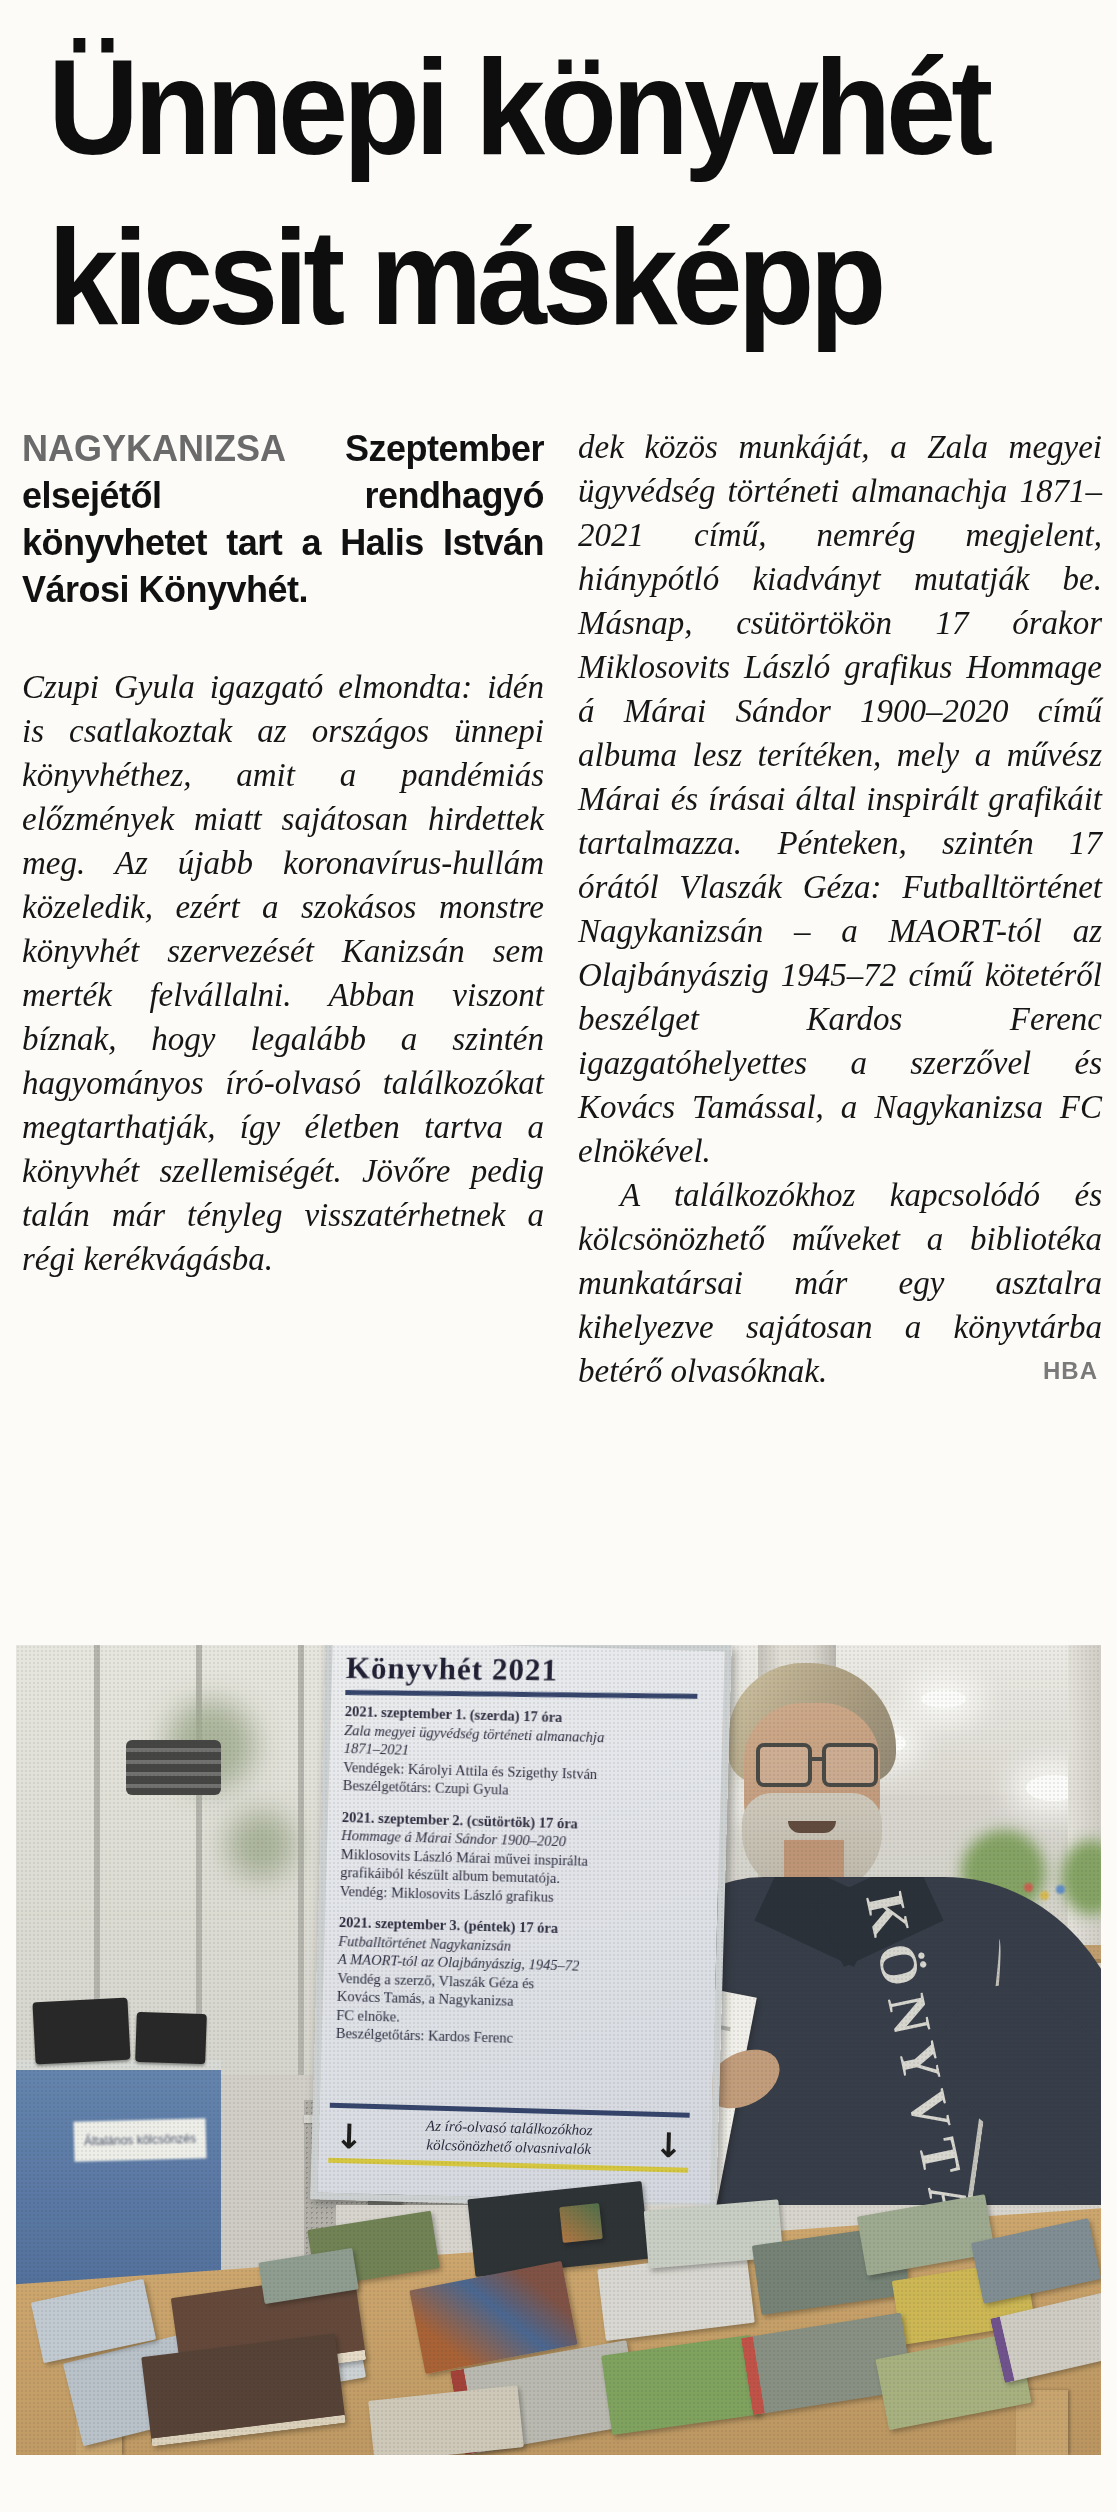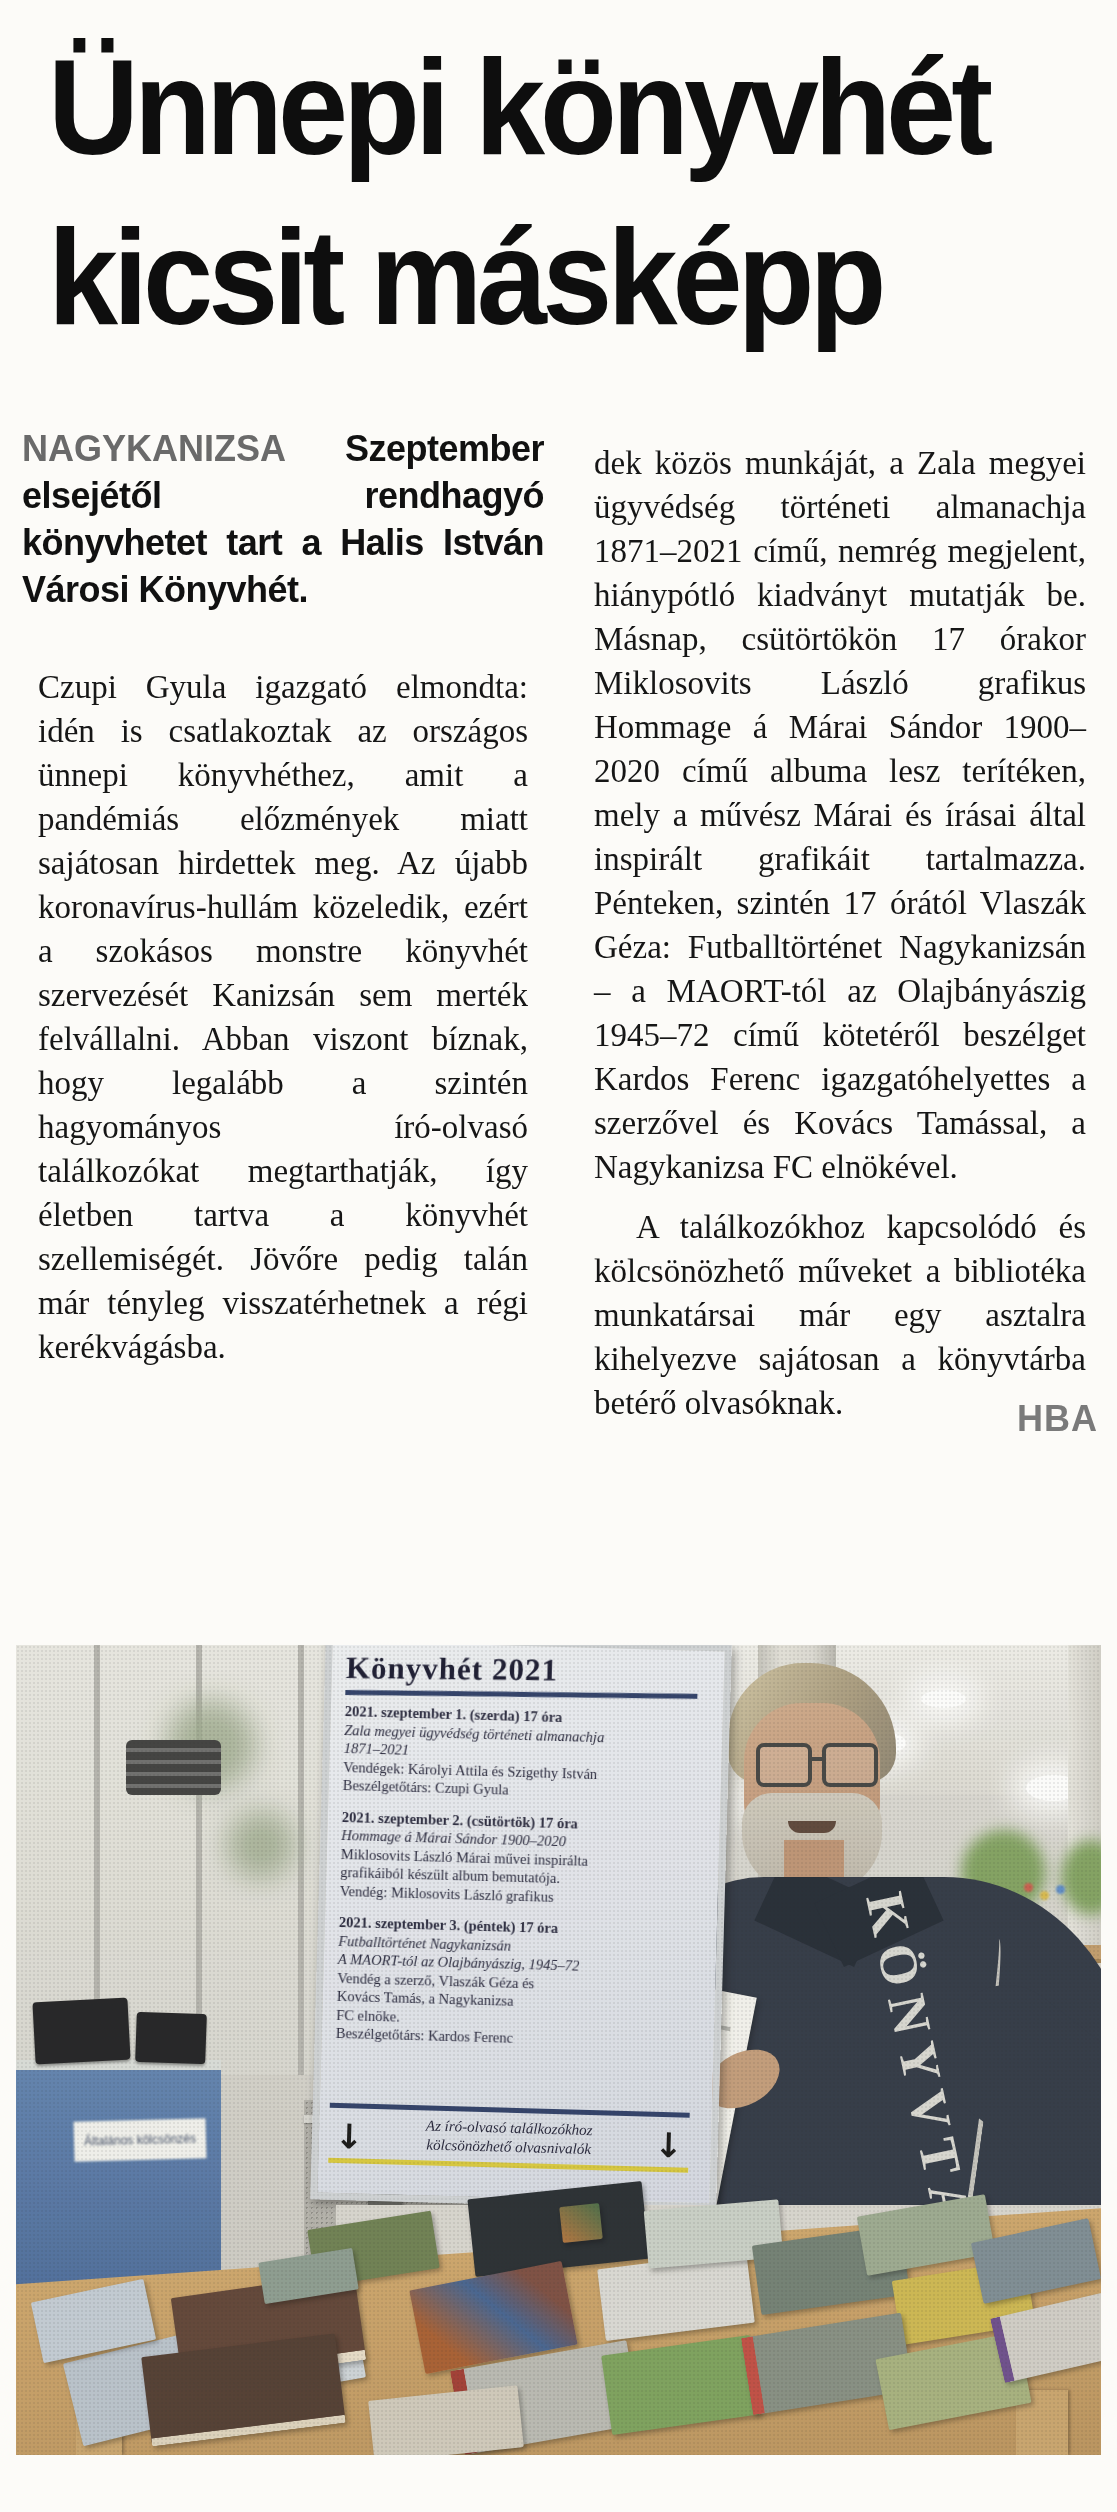--- a/index.html
+++ b/index.html
@@ -11,25 +11,25 @@
             font-size:126px;line-height:158px;letter-spacing:-5px;color:#0e0e0e;
             transform:scaleY(1.08);transform-origin:top left;}
   
   .col{position:absolute;top:425px;width:522px;font-size:33px;line-height:44px;
        text-align:justify;color:#161616;}
   .col-left{left:22px;}
   .col-right{left:578px;width:524px;}
   .lead{margin:0 0 52px 0;font-family:"Liberation Sans",sans-serif;font-weight:bold;
         font-size:36px;line-height:47px;letter-spacing:-.5px;color:#111;}
   .lead .loc{color:#6a6a6a;letter-spacing:0;}
-  .body-p{margin:16px;}
+  .body-p{margin:0;font-style:italic;}
   .indent{text-indent:42px;}
   .byline{text-align:right;margin-top:-44px;padding-right:4px;
           font-family:"Liberation Sans",sans-serif;font-weight:bold;
-          font-size:36px;color:#7a7a7a;letter-spacing:1px;}
+          font-size:24px;color:#7a7a7a;letter-spacing:1px;}
   
   .photo{position:absolute;left:16px;top:1645px;width:1085px;height:810px;overflow:hidden;
          background:linear-gradient(180deg,#dedcd6 0%,#d4d2cc 40%,#cfcdc6 70%,#c9c6bf 100%);}
   .photo *{position:absolute;}
   .ceiling{left:0;top:0;width:1085px;height:150px;
            background:linear-gradient(180deg,#efeeea,#dddbd4);}
   .light{width:70px;height:26px;border-radius:50%;background:#ffffff;
          box-shadow:0 0 28px 16px rgba(255,255,255,.85);}
   .window{left:0;top:0;width:320px;height:430px;
           background:linear-gradient(180deg,#e9e8e2,#d8d7d0);}

